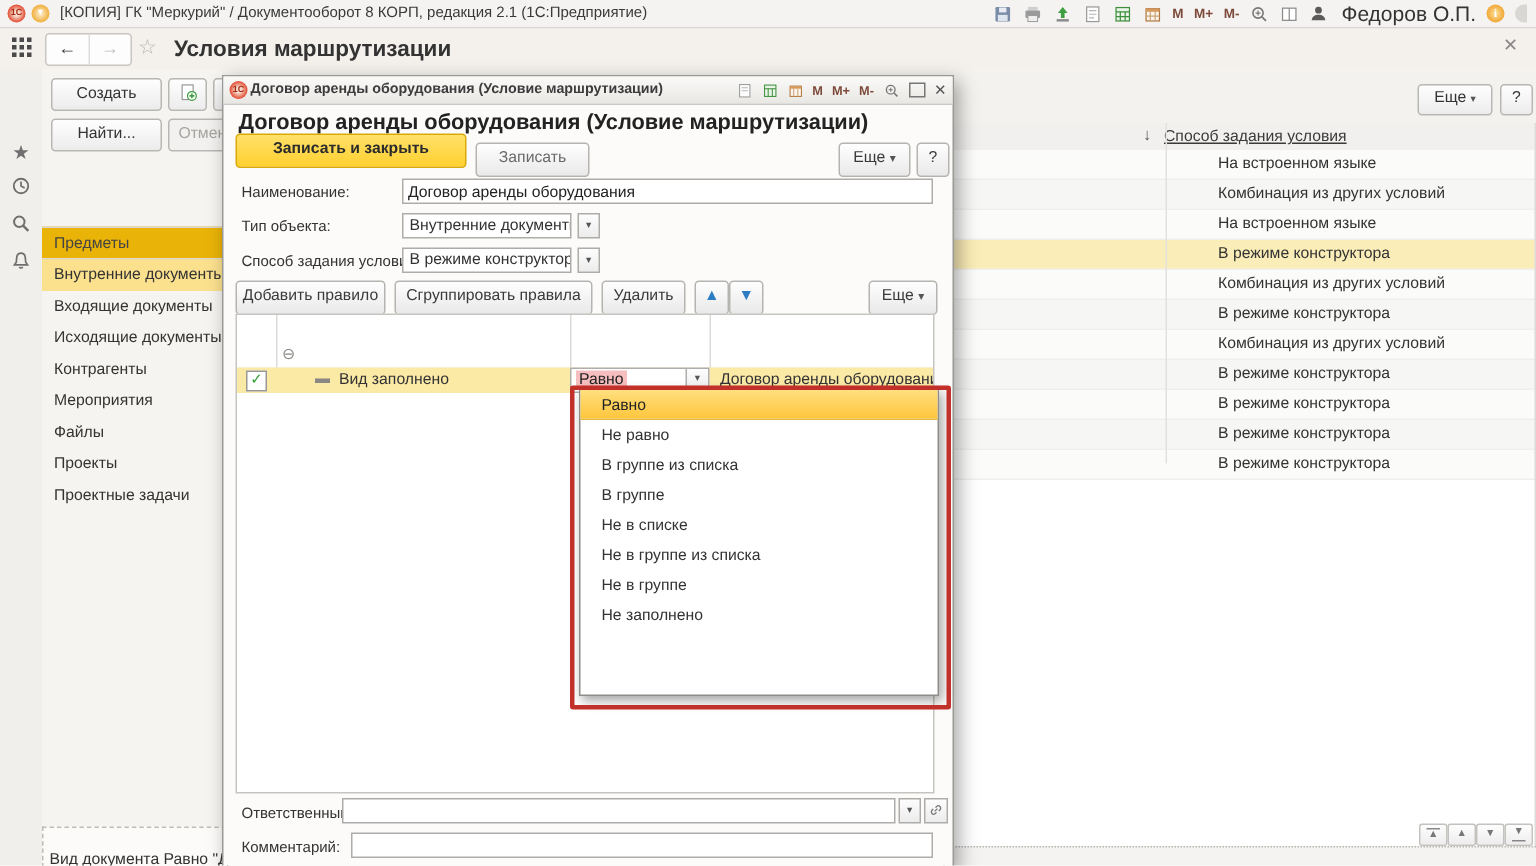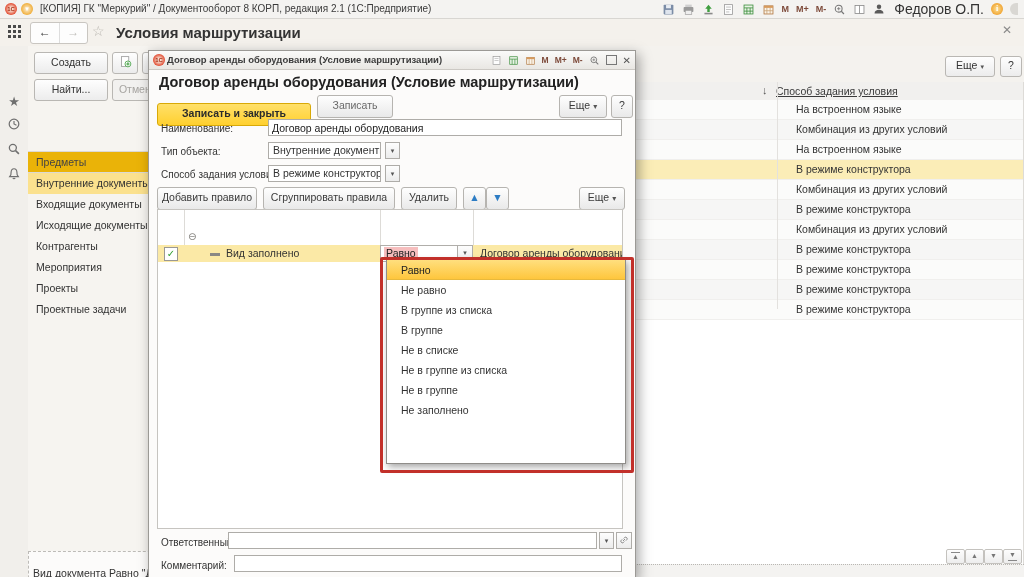--- a/index.html
+++ b/index.html
@@ -46,21 +46,21 @@
   .main-list{position:absolute;left:148px;top:46px;width:876px;height:531px;background:#fff;}
   .ml-top{position:absolute;left:0;top:0;width:100%;height:36px;background:#f4f2ee;}
   .ml-btn{position:absolute;height:19px;background:linear-gradient(#fefefe,#ececec);border:1px solid #b9b7b3;border-radius:3px;font-size:10.5px;text-align:center;line-height:17px;}
   .ml-header{position:absolute;left:0;top:36px;width:100%;height:18px;background:#f1f0ee;border-bottom:1px solid #d7d5d1;}
   .ml-sort{position:absolute;left:614px;top:2px;font-size:11px;color:#555;}
   .ml-coltxt{position:absolute;left:628px;top:3px;color:#3a3a3a;text-decoration:underline;}
   #list-rows{position:absolute;left:0;top:54px;width:100%;}
   .list-row{position:relative;height:19px;border-bottom:1px solid #f0efed;background:#fbfbfa;}
   .list-row:nth-child(even){background:#f6f6f5;}
   .list-row.sel{background:#fbedb7;}
-  .lr-txt{position:absolute;left:648px;top:3px;color:#333;}
+  .lr-txt{position:absolute;left:664px;top:3px;color:#333;}
   .col-divider{position:absolute;left:629px;top:36px;width:1px;height:227px;background:#e3e1de;}
   .ml-rightedge{position:absolute;right:0;top:36px;width:1px;bottom:0;background:#dddbd7;}
   
   .navb{position:absolute;top:549px;width:17px;height:13px;background:linear-gradient(#fdfdfd,#ededed);border:1px solid #c4c2be;border-radius:2px;text-align:center;line-height:11px;font-size:7px;color:#777;}
   .navb i{font-style:normal;}
   .navb .bar{position:absolute;left:4px;right:4px;height:1px;background:#888;}
   .footer-right{position:absolute;left:634px;right:0;top:564px;bottom:0;background:#f4f3f1;border-top:1px dotted #b9b7b3;}
   .preview-box{position:absolute;left:28px;top:551px;width:600px;height:40px;background:#fcfbfa;border:1px dashed #bdbbb7;}
   .preview-box span{position:absolute;left:4px;top:15px;white-space:nowrap;color:#333;}
   
@@ -237,20 +237,21 @@
   <span class="sbtn" style="left:114px;top:6px;width:70px">Найти</span>
   <span class="sbtn" style="left:6px;top:33px;width:72px">Найти...</span>
   <span class="sbtn disabled" style="left:84px;top:33px;width:90px">Отменить поиск</span>
   <div id="sidebar-items">
     <div class="side-header">Предметы</div>
   <div class="side-item sel">Внутренние документы</div>
       <div class="side-item">Входящие документы</div>
       <div class="side-item">Исходящие документы</div>
       <div class="side-item">Контрагенты</div>
       <div class="side-item">Мероприятия</div>
+      <div class="side-item">Файлы</div>
       <div class="side-item">Проекты</div>
       <div class="side-item">Проектные задачи</div>
     </div>
 </div>
 
 <div class="main-list">
   <div class="ml-top">
     <span class="ml-btn" style="left:797px;top:10px;width:48px"><span>Еще</span> <span style="font-size:7px;color:#555">▾</span></span>
     <span class="ml-btn" style="left:852px;top:10px;width:20px">?</span>
   </div>
@@ -345,21 +346,21 @@
             <line x1="10.2" y1="10.2" x2="13.5" y2="13.5" stroke="#777" stroke-width="1.5"></line>
           </svg>
         </span>
       <span class="winbox"></span>
       <span class="wclose">✕</span>
     </div>
   </div>
 
   <div class="dlg-h1">Договор аренды оборудования (Условие маршрутизации)</div>
 
-  <span class="btn btn-primary" style="left:8px;top:52px;width:152px">Записать и закрыть</span>
+  <span class="btn btn-primary" style="left:8px;top:38px;width:152px">Записать и закрыть</span>
   <span class="btn" style="left:168px;top:44px;width:74px;color:#6a6a6a">Записать</span>
   <span class="btn" style="left:410px;top:44px;width:46px"><span>Еще</span><span class="caret">▾</span></span>
   <span class="btn" style="left:462px;top:44px;width:20px">?</span>
 
   <span class="fld-label" style="top:72px">Наименование:</span>
   <input class="txt-input" style="left: 119px; top: 68px; width: 354px;" value="Договор аренды оборудования">
 
   <span class="fld-label" style="top:95px">Тип объекта:</span>
   <span class="combo" style="left:119px;top:91px;width:113px">Внутренние документы</span>
   <span class="sq-btn" style="left:236px;top:91px;width:15px">▾</span>

